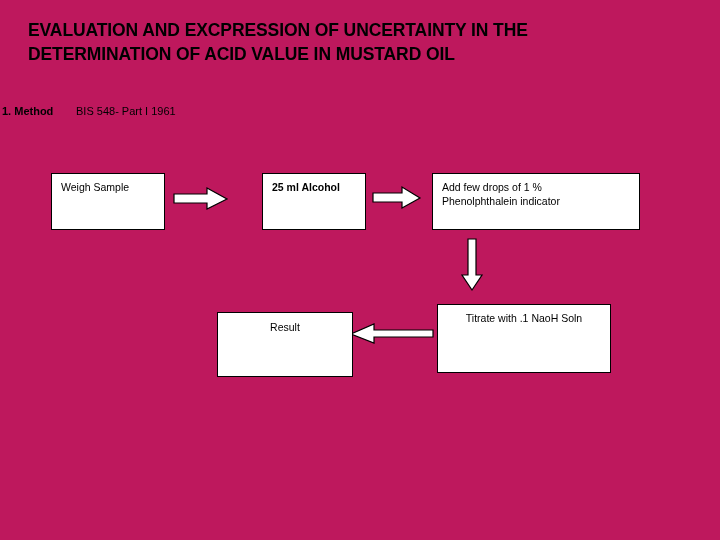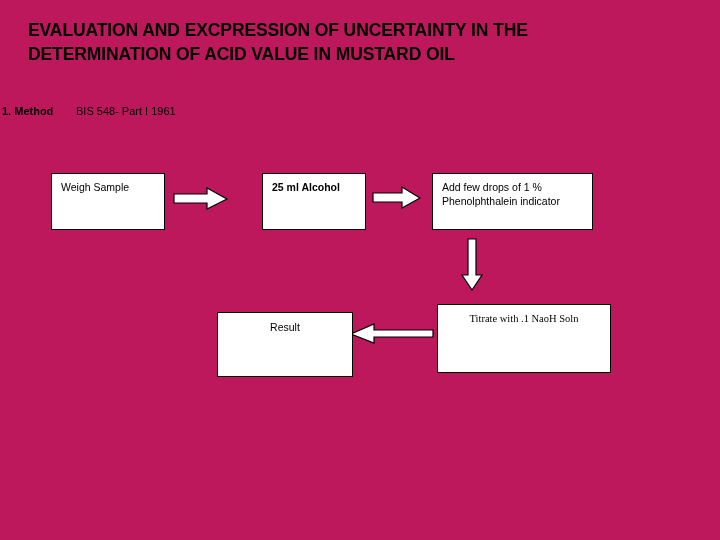--- a/index.html
+++ b/index.html
@@ -76,28 +76,28 @@
     text-align: left;
     padding-left: 9px;
     padding-right: 4px;
   }
   .box-text.center {
     text-align: center;
   }
   
   #box-weigh     { left: 51px;  top: 173px; width: 114px; height: 57px; }
   #box-alcohol   { left: 262px; top: 173px; width: 104px; height: 57px; font-weight: bold; }
-  #box-indicator { left: 432px; top: 173px; width: 161px; height: 57px; }
+  #box-indicator { left: 432px; top: 173px; width: 208px; height: 57px; }
   #box-titrate   { left: 437px; top: 304px; width: 174px; height: 69px; }
   #box-result    { left: 217px; top: 312px; width: 136px; height: 65px; }
 
   #box-weigh .box-text     { top: 7px; }
   #box-alcohol .box-text   { top: 7px; }
   #box-indicator .box-text { top: 7px; }
-  #box-titrate .box-text   { top: 7px; font-family: Liberation Serif, serif; }
+  #box-titrate .box-text   { top: 7px; }
   #box-result .box-text    { top: 8px; }
 
   
   .arrow-svg {
     position: absolute;
     overflow: visible;
   }
   #arrow-1 { left: 174px; top: 188px; }
   #arrow-2 { left: 373px; top: 187px; }
   #arrow-3 { left: 461px; top: 239px; }

